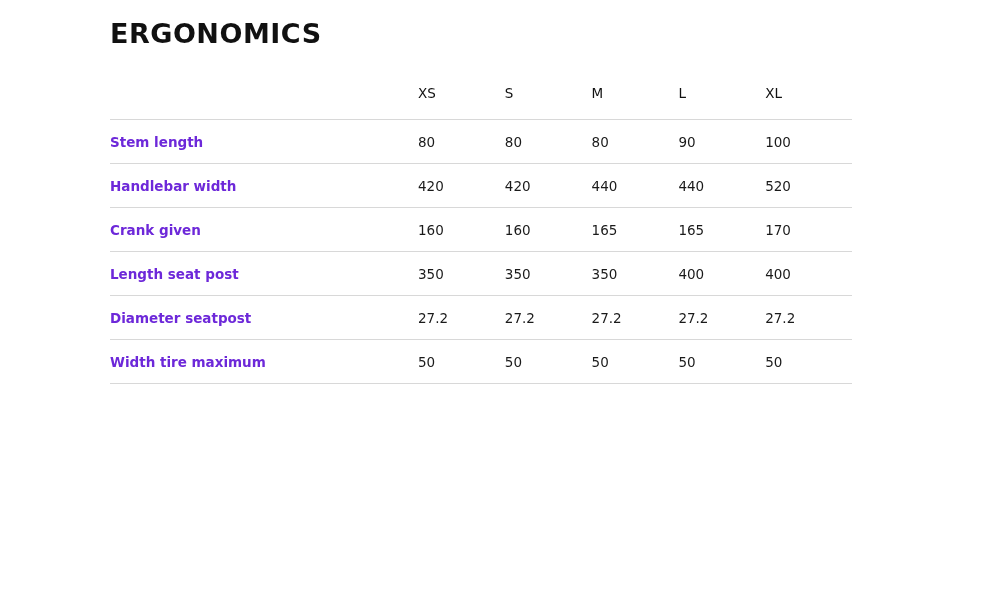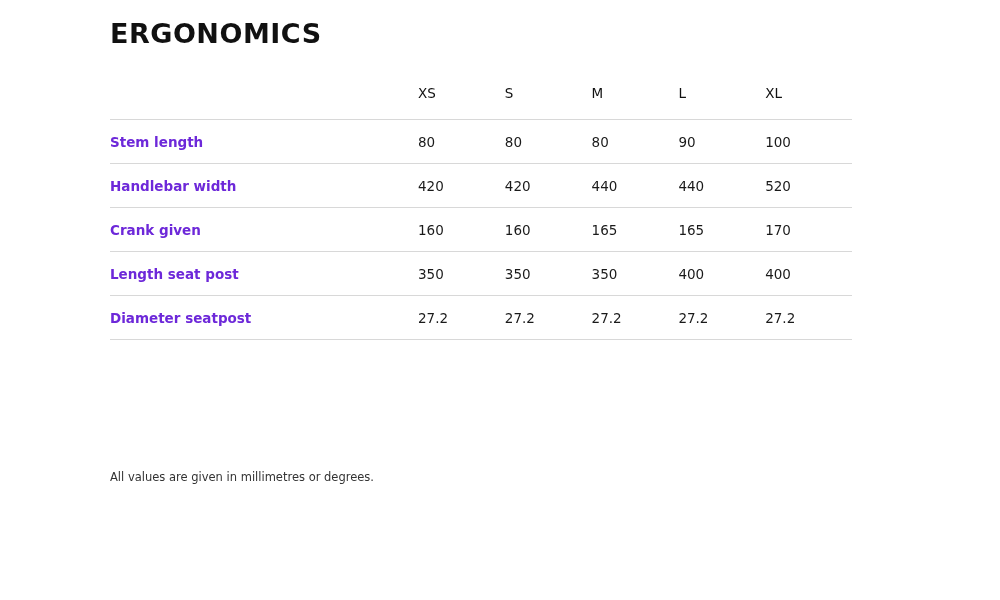--- a/index.html
+++ b/index.html
@@ -138,19 +138,26 @@
           <td>400</td>
         </tr>
         <tr>
           <td class="row-label">Diameter seatpost</td>
           <td>27.2</td>
           <td>27.2</td>
           <td>27.2</td>
           <td>27.2</td>
           <td>27.2</td>
         </tr>
+        <tr>
+          <td class="row-label">Width tire maximum</td>
+          <td>50</td>
+          <td>50</td>
+          <td>50</td>
+          <td>50</td>
+          <td>50</td>
+        </tr>
       </tbody>
     </table>
   </div>
 
-  <div class="footnote">All values are given in millimetres or degrees.</div>
 
 </div>
 
 </body></html>

